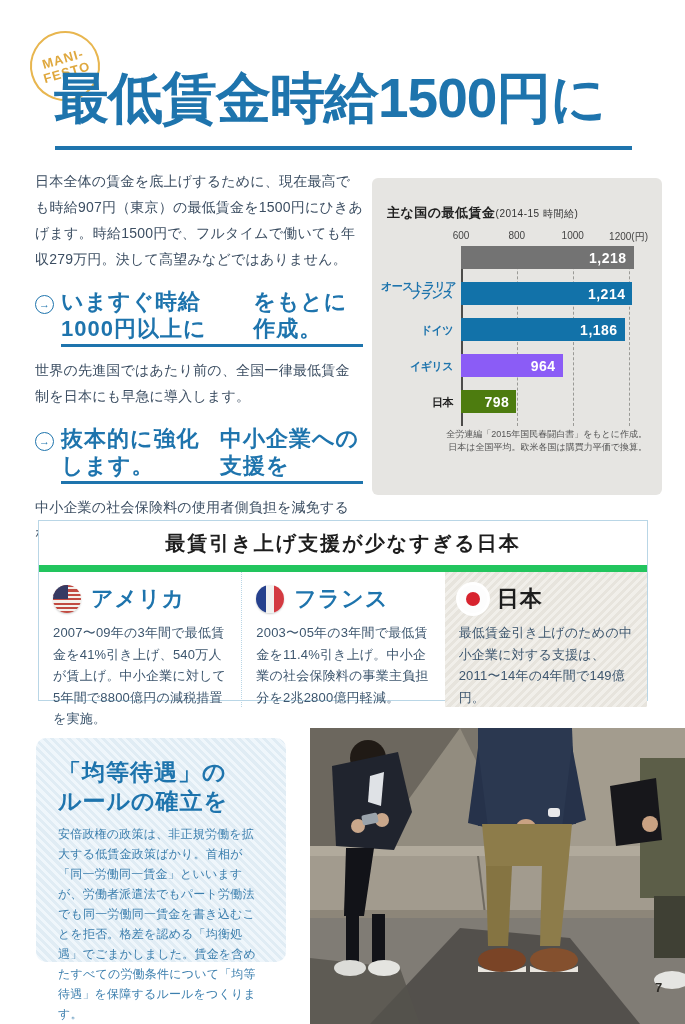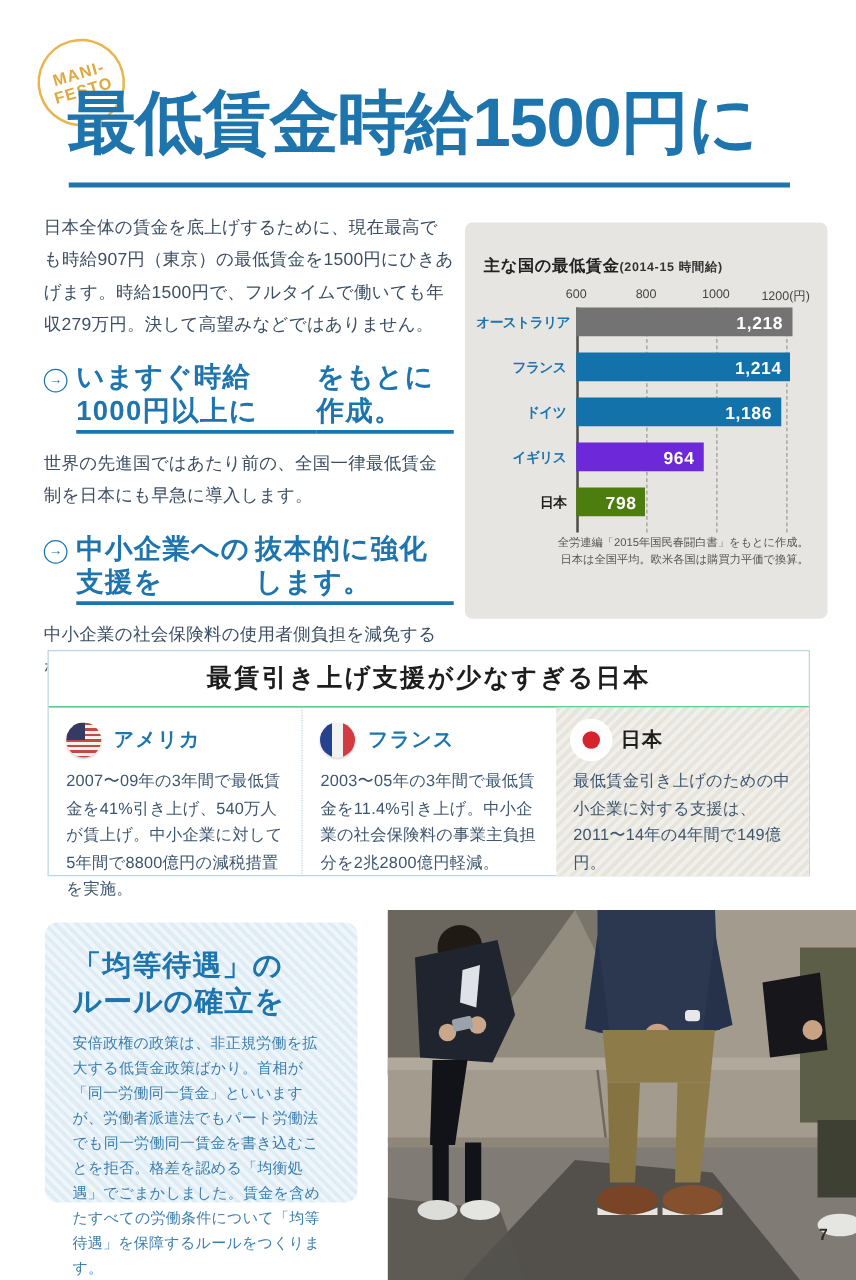--- a/index.html
+++ b/index.html
@@ -28,52 +28,52 @@
   .policy-lines{display:flex;flex-direction:row;}
   .policy-line{display:inline-block;align-self:flex-start;color:#1e74ad;font-size:22px;font-weight:bold;
          letter-spacing:1px;border-bottom:3px solid #1e74ad;padding-bottom:2px;line-height:27px;margin-bottom:2px;}
   .policy-body{font-size:14px;line-height:26px;letter-spacing:.2px;margin:6px 0 12px 0;}
 
   
   .chart-box{position:absolute;left:372px;top:178px;width:290px;height:317px;background:#e6e5e2;
          border-radius:6px;box-sizing:border-box;padding:17px 15px 10px 15px;}
   .chart-title{color:#1c1c1c;font-size:18px;font-weight:bold;line-height:25px;letter-spacing:1px;}
   .chart-subtitle{margin-top:9px;color:#222;font-size:13px;font-weight:bold;letter-spacing:.5px;}
-  .chart-subtitle .sub-note{font-size:10px;font-weight:bold;color:#333;}
+  .chart-subtitle .sub-note{font-size:10px;font-weight:normal;color:#333;}
   .chart-axis{position:relative;height:14px;margin:8px 0 2px 74px;text-align:right;}
   .chart-axis .tick{position:absolute;transform:translateX(-50%);font-size:10px;color:#444;white-space:nowrap;}
   .chart-area{position:relative;margin-left:74px;height:180px;}
   .gridline{position:absolute;top:0;bottom:0;width:0;border-left:1px dashed #9a9a96;}
   .baseline{position:absolute;top:0;bottom:0;width:0;border-left:2px solid #4c4c4a;}
   .chart-row{position:relative;height:23px;margin-bottom:13px;}
   .chart-label{position:absolute;left:-80px;width:72px;top:50%;transform:translateY(-50%);
          text-align:right;font-size:11px;font-weight:bold;letter-spacing:-0.5px;white-space:nowrap;}
   .bar{position:relative;height:23px;display:flex;align-items:center;justify-content:flex-end;
          padding-right:7px;box-sizing:border-box;z-index:1;}
   .bar-value{color:#ffffff;font-size:14px;font-weight:bold;letter-spacing:.5px;}
   .chart-footnote{margin-top:2px;text-align:right;font-size:9px;line-height:13px;color:#555;}
 
   
   .comparison{position:absolute;left:38px;top:520px;width:610px;height:181px;background:#ffffff;
          border:1px solid #b9d6e6;box-sizing:border-box;}
   .comparison-header{height:44px;line-height:44px;text-align:center;color:#1d1d1d;font-size:20px;
-         font-weight:bold;letter-spacing:2px;border-bottom:1px solid #22c55e;}
+         font-weight:bold;letter-spacing:2px;border-bottom:7px solid #22c55e;}
   .comparison-cols{display:flex;height:135px;}
   .comp-col{flex:1;box-sizing:border-box;padding:12px 14px;}
   .comp-col + .comp-col{border-left:1px dotted #b9d6e6;}
   .comp-col.hatched{background:repeating-linear-gradient(135deg,#e7e4dd 0 3px,#f1efea 3px 6px);border-left:none;}
   .comp-head{display:flex;align-items:center;margin-bottom:8px;}
   .flag{width:28px;height:28px;border-radius:50%;position:relative;overflow:hidden;flex:0 0 auto;
          margin-right:10px;box-shadow:0 1px 2px rgba(0,0,0,.2);}
   .flag-us{background:repeating-linear-gradient(180deg,#c14a41 0 2.2px,#f4f1ec 2.2px 4.4px);}
   .flag-us::after{content:'';position:absolute;left:0;top:0;width:55%;height:50%;background:#363a63;}
   .flag-fr{background:linear-gradient(90deg,#26418d 0 34%,#f2f2f0 34% 66%,#d33a41 66%);}
   .flag-jp{background:#fdfdfd;box-shadow:0 0 0 3px #fff,0 1px 3px rgba(0,0,0,.18);}
   .flag-jp::after{content:'';position:absolute;inset:7px;border-radius:50%;background:#d7232e;}
-  .comp-country{font-size:16px;font-weight:bold;letter-spacing:1px;}
+  .comp-country{font-size:22px;font-weight:bold;letter-spacing:1px;}
   .comp-country.blue{color:#1e74ad;}
   .comp-country.dark{color:#1d1d1d;}
   .comp-body{margin:0;font-size:13px;line-height:21.5px;color:#3d566e;letter-spacing:.2px;}
 
   
   .equal-box{position:absolute;left:36px;top:738px;width:250px;height:224px;border-radius:10px;
          background:repeating-linear-gradient(45deg,#e0ecf4 0 3px,#eff6fb 3px 6px);
          box-sizing:border-box;padding:20px 20px 0 22px;}
   .equal-heading{color:#1e74ad;font-size:23px;font-weight:bold;line-height:29px;letter-spacing:1px;}
   .equal-body{margin:8px 0 0 0;color:#3c7fae;font-size:12px;line-height:20px;letter-spacing:.2px;}
@@ -107,22 +107,22 @@
           <span class="policy-line">をもとに作成。</span>
         </div>
       </div>
       <p class="policy-body">世界の先進国ではあたり前の、全国一律最低賃金制を日本にも早急に導入します。</p>
     </div>
 
     <div class="policy">
       <div class="policy-head">
         <span class="arrow-circle">→</span>
         <div class="policy-lines">
+          <span class="policy-line">抜本的に強化します。</span>
           <span class="policy-line">中小企業への支援を</span>
-          <span class="policy-line">抜本的に強化します。</span>
         </div>
       </div>
       <p class="policy-body">中小企業の社会保険料の使用者側負担を減免するなどして、賃金引き上げに回せるようにします。</p>
     </div>
   </div>
 
   <div class="chart-box">
     <div class="chart-subtitle">
       <span>主な国の最低賃金</span><span class="sub-note">(2014-15 時間給)</span>
     </div>
@@ -131,40 +131,40 @@
         <span class="tick" style="left: 30.03%;">800</span>
         <span class="tick" style="left: 60.0601%;">1000</span>
         <span class="tick" style="left: 90.0901%;">1200(円)</span>
       </div>
     <div class="chart-area" id="chart-area">
         <div class="baseline" style="left: 0%;"></div>
         <div class="gridline" style="left: 30.03%;"></div>
         <div class="gridline" style="left: 60.0601%;"></div>
         <div class="gridline" style="left: 90.0901%;"></div>
         <div class="chart-row">
-          <span class="chart-label" style="color: rgb(30, 116, 173);">オーストラリア</span>
+          <span class="chart-label" style="color: rgb(30, 116, 173); margin-top: 28px;">オーストラリア</span>
           <div class="bar" style="width: 92.7928%; background: #737373;">
             <span class="bar-value">1,218</span>
           </div>
         </div>
         <div class="chart-row">
           <span class="chart-label" style="color: rgb(30, 116, 173);">フランス</span>
           <div class="bar" style="width: 92.1922%; background: rgb(18, 114, 169);">
             <span class="bar-value">1,214</span>
           </div>
         </div>
         <div class="chart-row">
           <span class="chart-label" style="color: rgb(30, 116, 173);">ドイツ</span>
           <div class="bar" style="width: 87.988%; background: rgb(18, 114, 169);">
             <span class="bar-value">1,186</span>
           </div>
         </div>
         <div class="chart-row">
           <span class="chart-label" style="color: rgb(30, 116, 173);">イギリス</span>
-          <div class="bar" style="width: 54.6547%; background: #6d28d9;">
+          <div class="bar" style="width: 54.6547%; background: #8b5cf6;">
             <span class="bar-value">964</span>
           </div>
         </div>
         <div class="chart-row">
           <span class="chart-label" style="color: rgb(29, 29, 29);">日本</span>
           <div class="bar" style="width: 29.7297%; background: #4d7c0f;">
             <span class="bar-value">798</span>
           </div>
         </div>
       </div>

